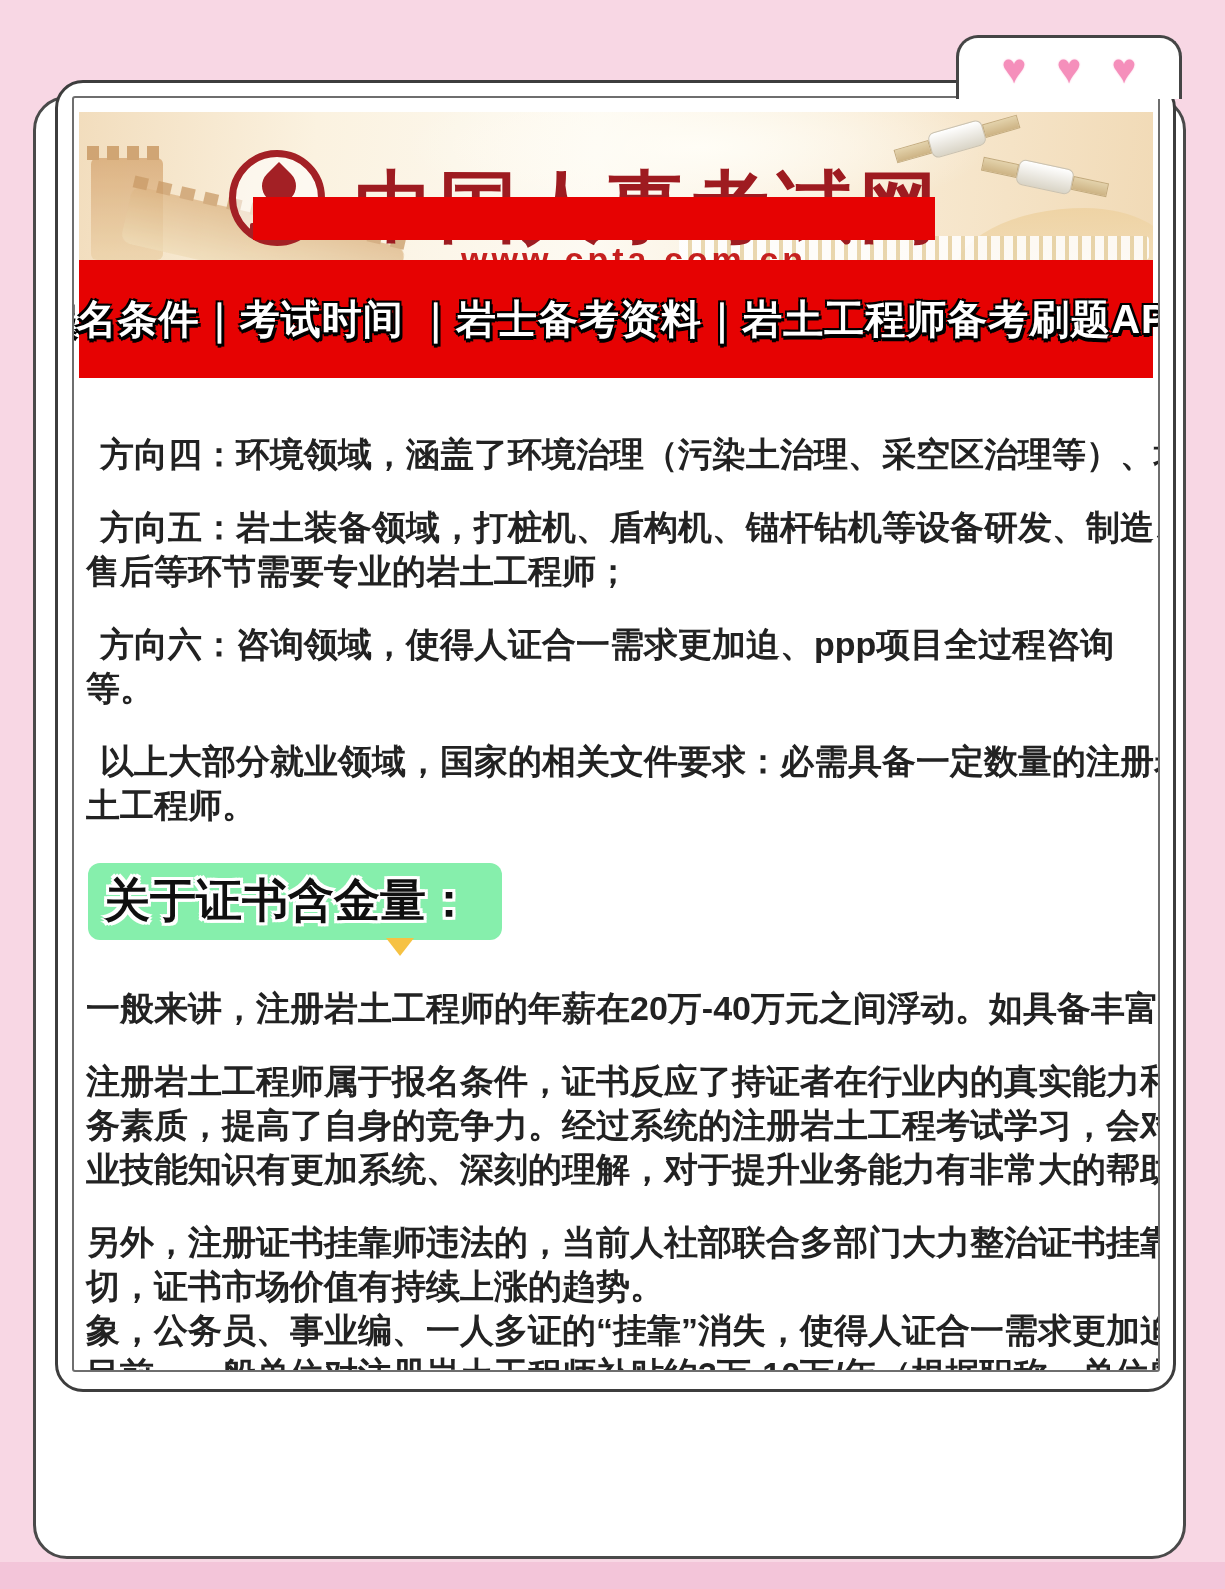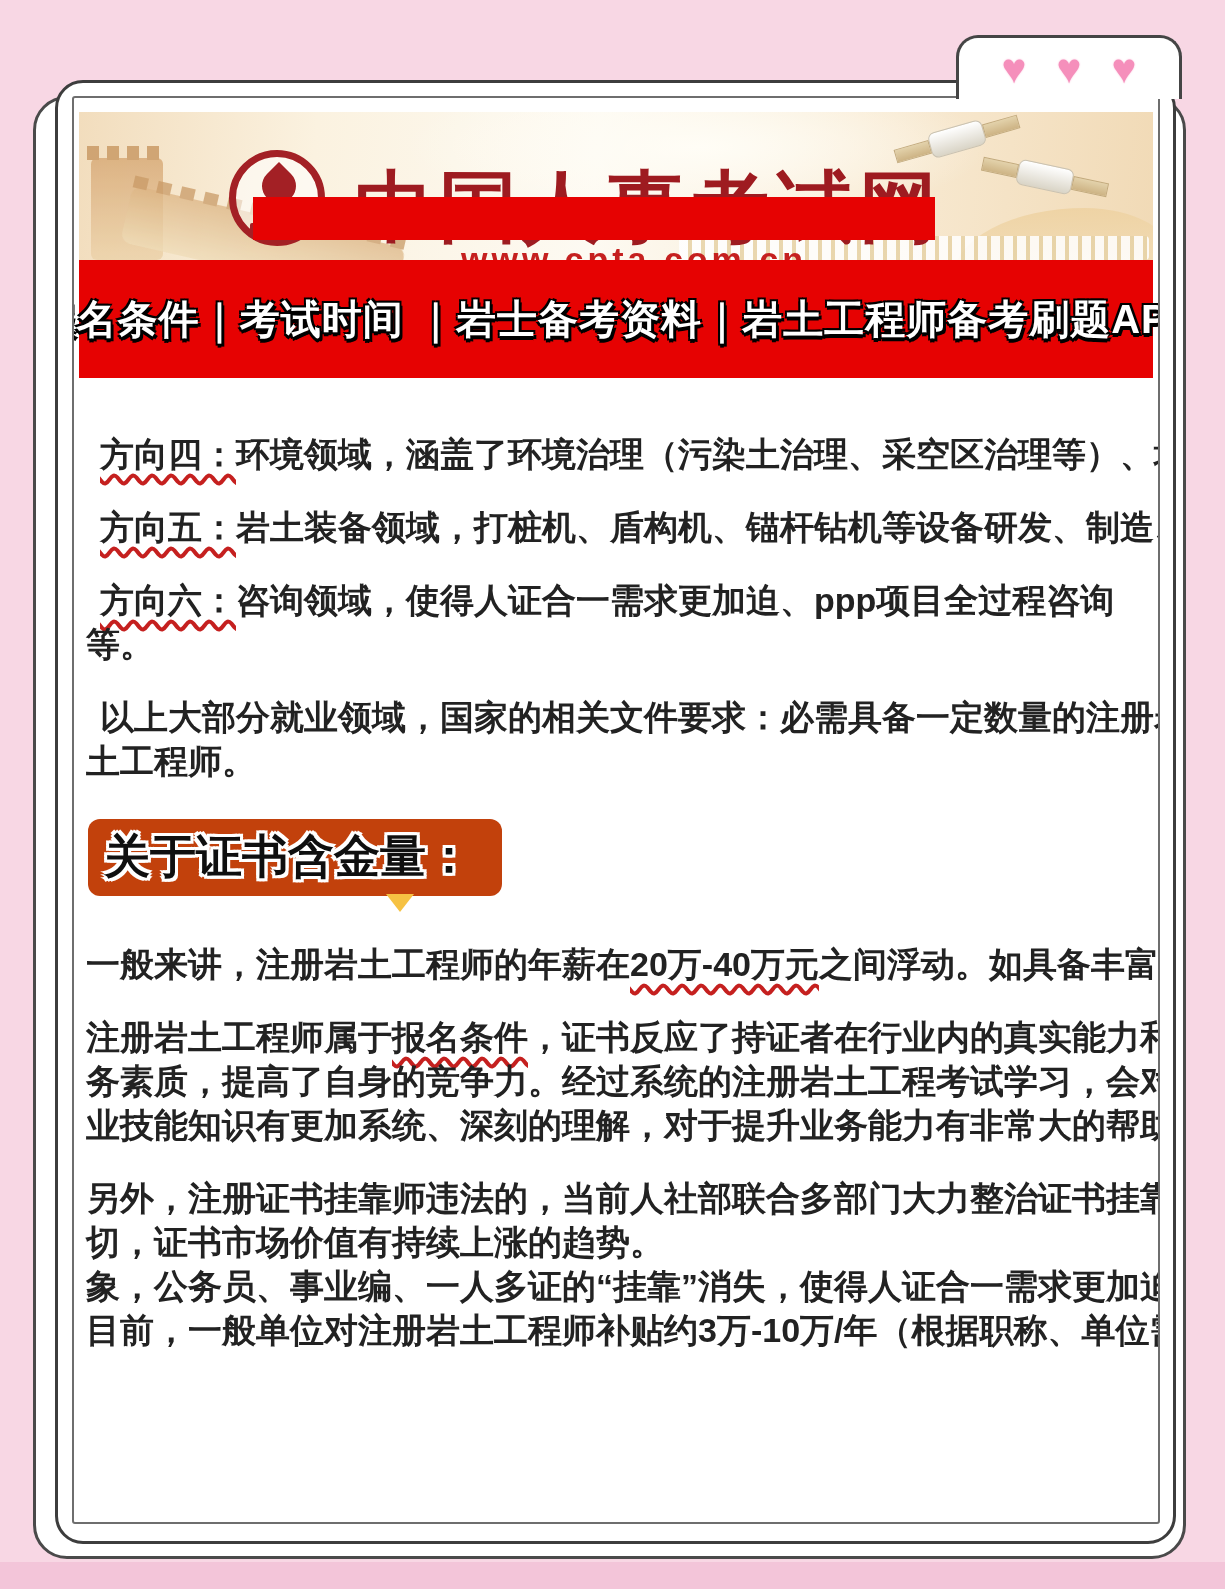--- a/index.html
+++ b/index.html
@@ -5,21 +5,21 @@
   * { margin:0; padding:0; box-sizing:border-box; }
   html,body { width:1225px; }
   body { font-family:"Liberation Sans","DejaVu Sans",sans-serif; }
 
   .page { position:relative; width:1225px; height:1589px; background:#f8d7e4; overflow:hidden; }
   .bottom-strip { position:absolute; left:0; right:0; top:1562px; height:27px; background:#f3c5d9; }
 
   
   .back-card { position:absolute; left:33px; top:96px; width:1153px; height:1463px;
                background:#ffffff; border:3px solid #4a4a4a; border-radius:34px; z-index:1; }
-  .front-card { position:absolute; left:55px; top:80px; width:1121px; height:1464px;
+  .front-card { position:absolute; left:55px; top:80px; width:1121px; height:1312px;
                 background:#ffffff; border:3px solid #3d3d3d; border-radius:28px; z-index:2; }
   .hearts-tab { position:absolute; left:956px; top:35px; width:226px; height:64px;
                 background:#ffffff; border:3px solid #454545; border-bottom:none;
                 border-radius:22px 22px 0 0; z-index:3;
                 display:flex; align-items:center; justify-content:center; gap:30px; }
   .heart { color:#f58fbb; font-size:42px; line-height:1;
            text-shadow:0 0 2px #fbc0da; }
 
   .inner { position:absolute; left:14px; top:13px; right:13px; bottom:17px;
            border:2px solid #6e6e6e; border-radius:3px; overflow:hidden; background:#fff; }
@@ -73,26 +73,26 @@
             display:flex; align-items:center; justify-content:center; }
   .nav-text { font-size:40px; font-weight:800; color:#ffffff; letter-spacing:1px;
               white-space:nowrap;
               text-shadow:3px 3px 0 #000,-2px -2px 0 #000,2px -2px 0 #000,-2px 2px 0 #000,0 4px 0 #000; }
 
   
   .content { padding:54px 10px 0 12px; color:#222222; font-size:34px; font-weight:600; }
   .para { margin-bottom:29px; }
   .tline { line-height:44px; white-space:nowrap; }
   .ind { padding-left:14px; }
-  .wavy { text-decoration:underline; text-decoration-style:wavy;
+  .wavy { text-decoration-style:wavy;
           text-decoration-color:#c5201f; text-decoration-thickness:3.5px;
           text-underline-offset:8px; }
 
   .heading-row { margin:36px 0 46px 2px; }
-  .heading-box { position:relative; display:inline-block; background:#c2410c;
+  .heading-box { position:relative; display:inline-block; background:#86efac;
                  border-radius:12px; padding:10px 30px 12px 16px; }
   .heading-text { font-size:46px; font-weight:900; color:#0f0f0f; line-height:1.2;
                   text-shadow:-3px -3px 0 #fff,3px -3px 0 #fff,-3px 3px 0 #fff,3px 3px 0 #fff,
                               0 -3px 0 #fff,0 3px 0 #fff,-3px 0 0 #fff,3px 0 0 #fff; }
   .heading-tail { position:absolute; left:72%; bottom:-16px; width:0; height:0;
                   border-left:14px solid transparent; border-right:14px solid transparent;
                   border-top:18px solid #f6c243; }
 </style>
 </head>
 <body>
@@ -145,20 +145,21 @@
       </div>
 
       <div class="content">
 
         <div class="para">
           <div class="tline ind"><span class="wavy">方向四：</span><span>环境领域，涵盖了环境治理（污染土治理、采空区治理等）、地</span></div>
         </div>
 
         <div class="para">
           <div class="tline ind"><span class="wavy">方向五：</span><span>岩土装备领域，打桩机、盾构机、锚杆钻机等设备研发、制造、</span></div>
+          <div class="tline">售后等环节需要专业的岩土工程师；</div>
         </div>
 
         <div class="para">
           <div class="tline ind"><span class="wavy">方向六：</span><span>咨询领域，使得人证合一需求更加迫、ppp项目全过程咨询</span></div>
           <div class="tline">等。</div>
         </div>
 
         <div class="para">
           <div class="tline ind">以上大部分就业领域，国家的相关文件要求：必需具备一定数量的注册岩</div>
           <div class="tline">土工程师。</div>

